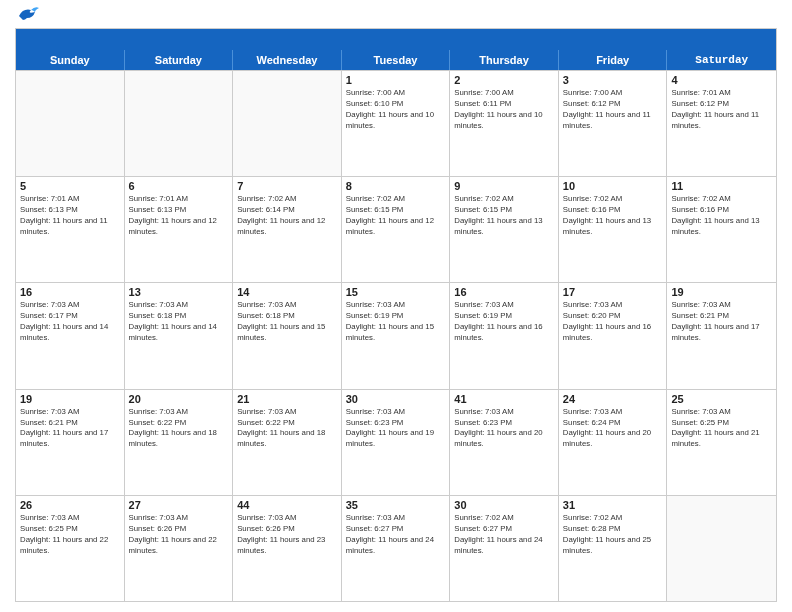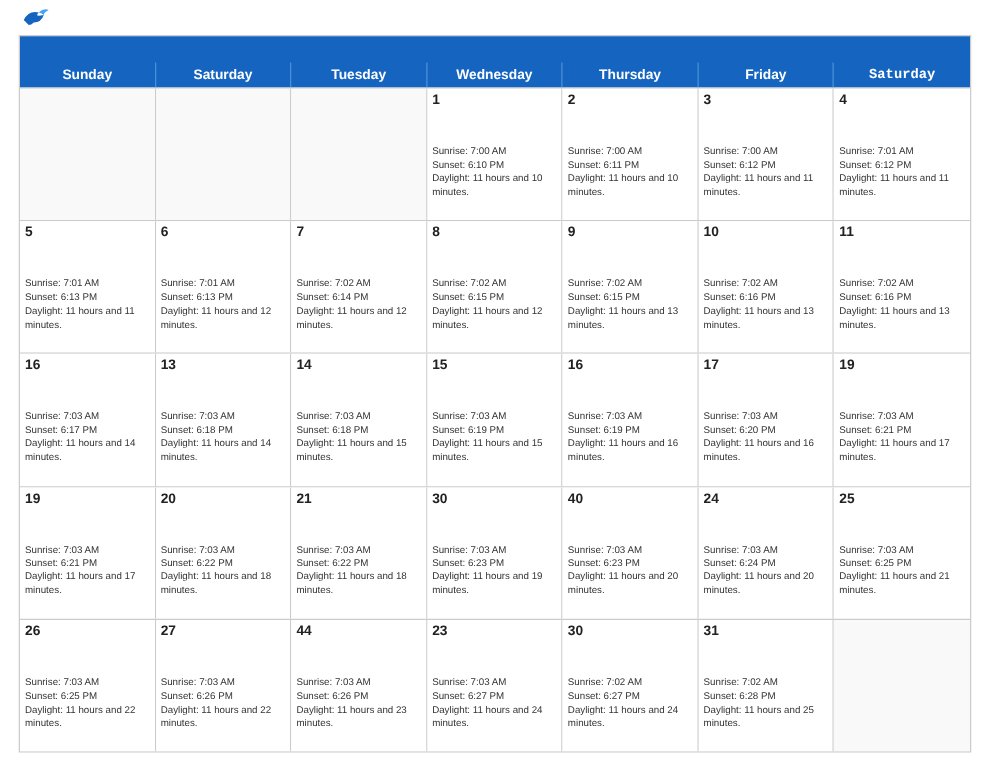--- a/index.html
+++ b/index.html
@@ -90,21 +90,20 @@
     .day-num {
       font-size: 11px;
       font-weight: bold;
       color: #222;
       margin-bottom: 2px;
     }
     .cell-info {
       font-size: 7.8px;
       line-height: 1.4;
       color: #333;
-      margin-top: 28px;
     }
   </style>
 </head>
 <body>
 
 <div class="page">
   <div class="header">
     <div class="logo">
       <div style="display:flex; align-items:center;">
         <span class="logo-general"></span>
@@ -120,22 +119,22 @@
     <div class="title-block">
       <div class="month-title"></div>
       <div class="subtitle"></div>
     </div>
   </div>
 
   <div class="calendar">
     <div class="cal-header">
     <div class="cal-header-cell">Sunday</div>
         <div class="cal-header-cell">Saturday</div>
+        <div class="cal-header-cell">Wednesday</div>
         <div class="cal-header-cell">Tuesday</div>
-        <div class="cal-header-cell">Wednesday</div>
         <div class="cal-header-cell">Thursday</div>
         <div class="cal-header-cell">Friday</div>
         <div class="cal-header-cell">Saturday</div>
       </div>
     <div class="cal-body">
     <div class="cal-row">
           <div class="cal-cell empty"></div>
           <div class="cal-cell empty"></div>
           <div class="cal-cell empty"></div>
           <div class="cal-cell">
@@ -226,21 +225,21 @@
           </div>
           <div class="cal-cell">
             <div class="day-num">21</div>
             <div class="cell-info">Sunrise: 7:03 AM<br>Sunset: 6:22 PM<br>Daylight: 11 hours and 18 minutes.</div>
           </div>
           <div class="cal-cell">
             <div class="day-num">30</div>
             <div class="cell-info">Sunrise: 7:03 AM<br>Sunset: 6:23 PM<br>Daylight: 11 hours and 19 minutes.</div>
           </div>
           <div class="cal-cell">
-            <div class="day-num">40</div>
+            <div class="day-num">41</div>
             <div class="cell-info">Sunrise: 7:03 AM<br>Sunset: 6:23 PM<br>Daylight: 11 hours and 20 minutes.</div>
           </div>
           <div class="cal-cell">
             <div class="day-num">24</div>
             <div class="cell-info">Sunrise: 7:03 AM<br>Sunset: 6:24 PM<br>Daylight: 11 hours and 20 minutes.</div>
           </div>
           <div class="cal-cell">
             <div class="day-num">25</div>
             <div class="cell-info">Sunrise: 7:03 AM<br>Sunset: 6:25 PM<br>Daylight: 11 hours and 21 minutes.</div>
           </div>
@@ -252,21 +251,21 @@
           </div>
           <div class="cal-cell">
             <div class="day-num">27</div>
             <div class="cell-info">Sunrise: 7:03 AM<br>Sunset: 6:26 PM<br>Daylight: 11 hours and 22 minutes.</div>
           </div>
           <div class="cal-cell">
             <div class="day-num">44</div>
             <div class="cell-info">Sunrise: 7:03 AM<br>Sunset: 6:26 PM<br>Daylight: 11 hours and 23 minutes.</div>
           </div>
           <div class="cal-cell">
-            <div class="day-num">23</div>
+            <div class="day-num">35</div>
             <div class="cell-info">Sunrise: 7:03 AM<br>Sunset: 6:27 PM<br>Daylight: 11 hours and 24 minutes.</div>
           </div>
           <div class="cal-cell">
             <div class="day-num">30</div>
             <div class="cell-info">Sunrise: 7:02 AM<br>Sunset: 6:27 PM<br>Daylight: 11 hours and 24 minutes.</div>
           </div>
           <div class="cal-cell">
             <div class="day-num">31</div>
             <div class="cell-info">Sunrise: 7:02 AM<br>Sunset: 6:28 PM<br>Daylight: 11 hours and 25 minutes.</div>
           </div>

